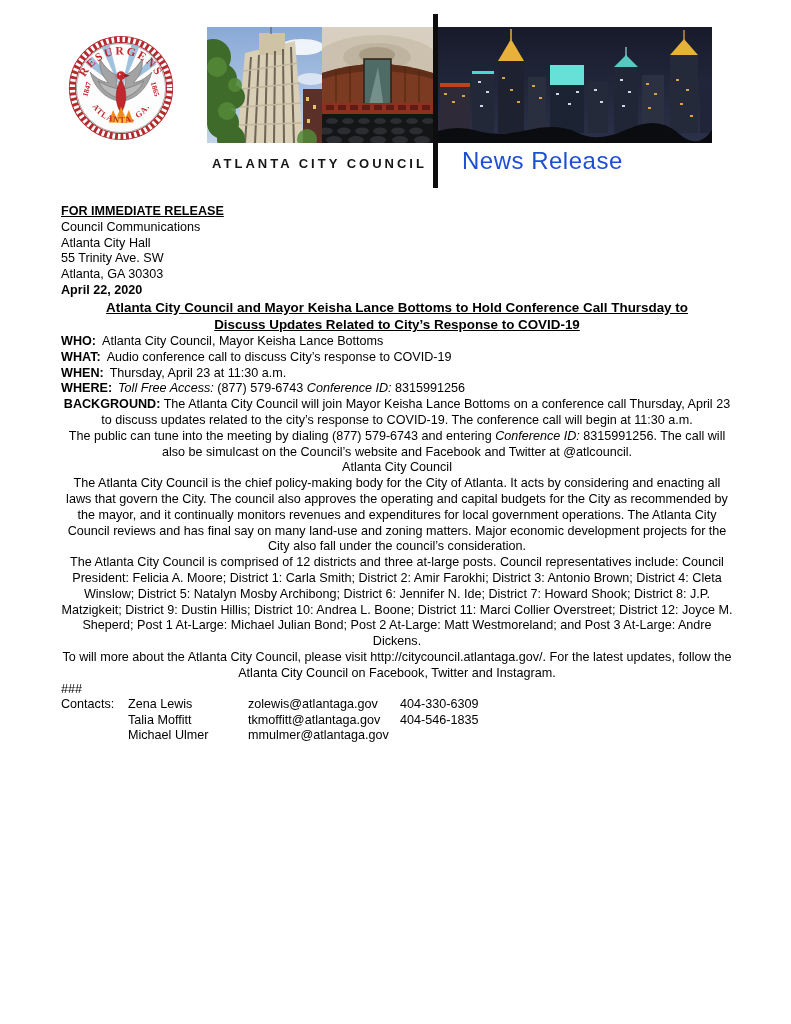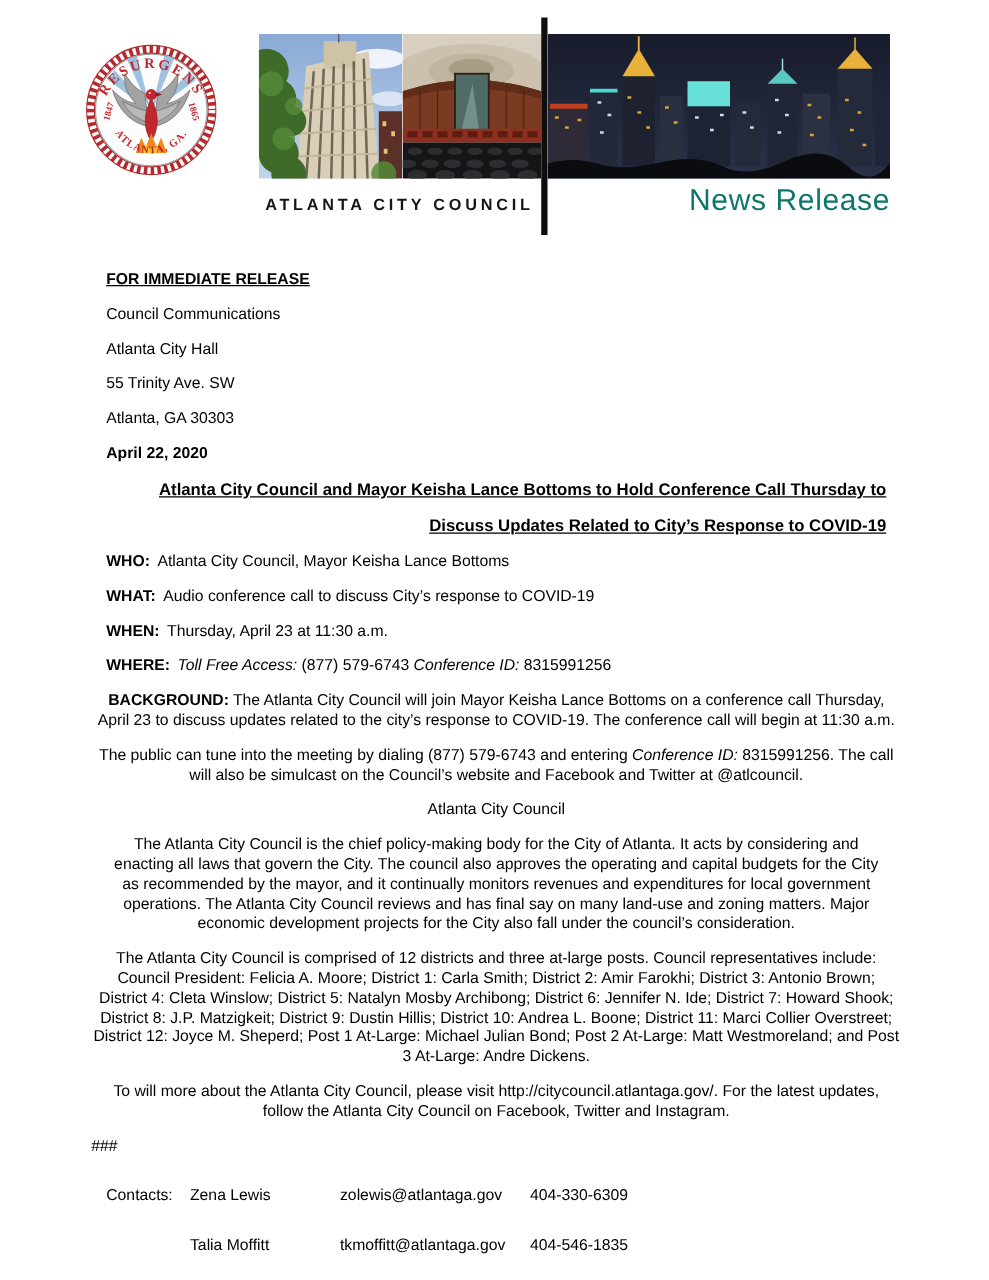--- a/index.html
+++ b/index.html
@@ -15,30 +15,30 @@
   .photo svg { display:block; width:100%; height:100%; }
   .photo-cityhall { left:207px; width:115px; }
   .photo-chamber  { left:322px; width:111px; }
   .photo-skyline  { left:438px; width:274px; }
   .divider-bar { position:absolute; left:433px; top:14px; width:5px; height:174px; background:#0e0e0e; }
   .org-label {
     position:absolute; left:203px; top:156px; width:233px; text-align:center;
     font-size:13px; font-weight:bold; letter-spacing:3px; color:#161616; white-space:nowrap;
   }
   .news-release {
-    position:absolute; left:438px; top:147px; width:274px; text-align:right;
-    font-size:24px; font-weight:400; color:#0f766e; letter-spacing:0.5px;
+    position:absolute; left:438px; top:147px; width:274px; text-align:left;
+    font-size:24px; font-weight:400; color:#1d4ed8; letter-spacing:0.5px;padding-left:24px;
   }
 
   
   .doc-body { position:absolute; left:61px; top:204px; width:672px; font-size:12.6px; line-height:15.8px; }
-  .doc-body p, .doc-body div { margin:12px; }
+  .doc-body p, .doc-body div { margin:0; }
   .release-header { font-weight:bold; text-decoration:underline; }
   .date-line { margin-top:12px;font-weight:bold; }
-  .headline { margin-top:27px; text-align:right; font-weight:bold; font-size:13.4px; line-height:17.6px; }
+  .headline { margin-top:27px; text-align:center; font-weight:bold; font-size:13.4px; line-height:17.6px; }
   .headline .u { text-decoration:underline; }
   .facts { margin-top:29px; }
   .fact { margin-bottom:12.4px; }
   .fact-label { font-weight:bold; margin-right:6px; }
   .it { font-style:italic; }
   .b  { font-weight:bold; }
   .para { margin-top:15.5px;text-align:center; }
   .para-first { margin-top:20px; }
   .end-mark { margin-top:15.5px; }
   .contact-grid { display:grid; grid-template-columns:67px 120px 152px auto; }
@@ -328,18 +328,18 @@
       <div>Zena Lewis</div>
       <div>zolewis@atlantaga.gov</div>
       <div>404-330-6309</div>
 
       <div></div>
       <div>Talia Moffitt</div>
       <div>tkmoffitt@atlantaga.gov</div>
       <div>404-546-1835</div>
 
       <div></div>
-      <div>Michael Julian</div>
+      <div>Michael Ulmer</div>
       <div>mmulmer@atlantaga.gov</div>
     </div>
 
   </div>
 </div>
 
 </body></html>

